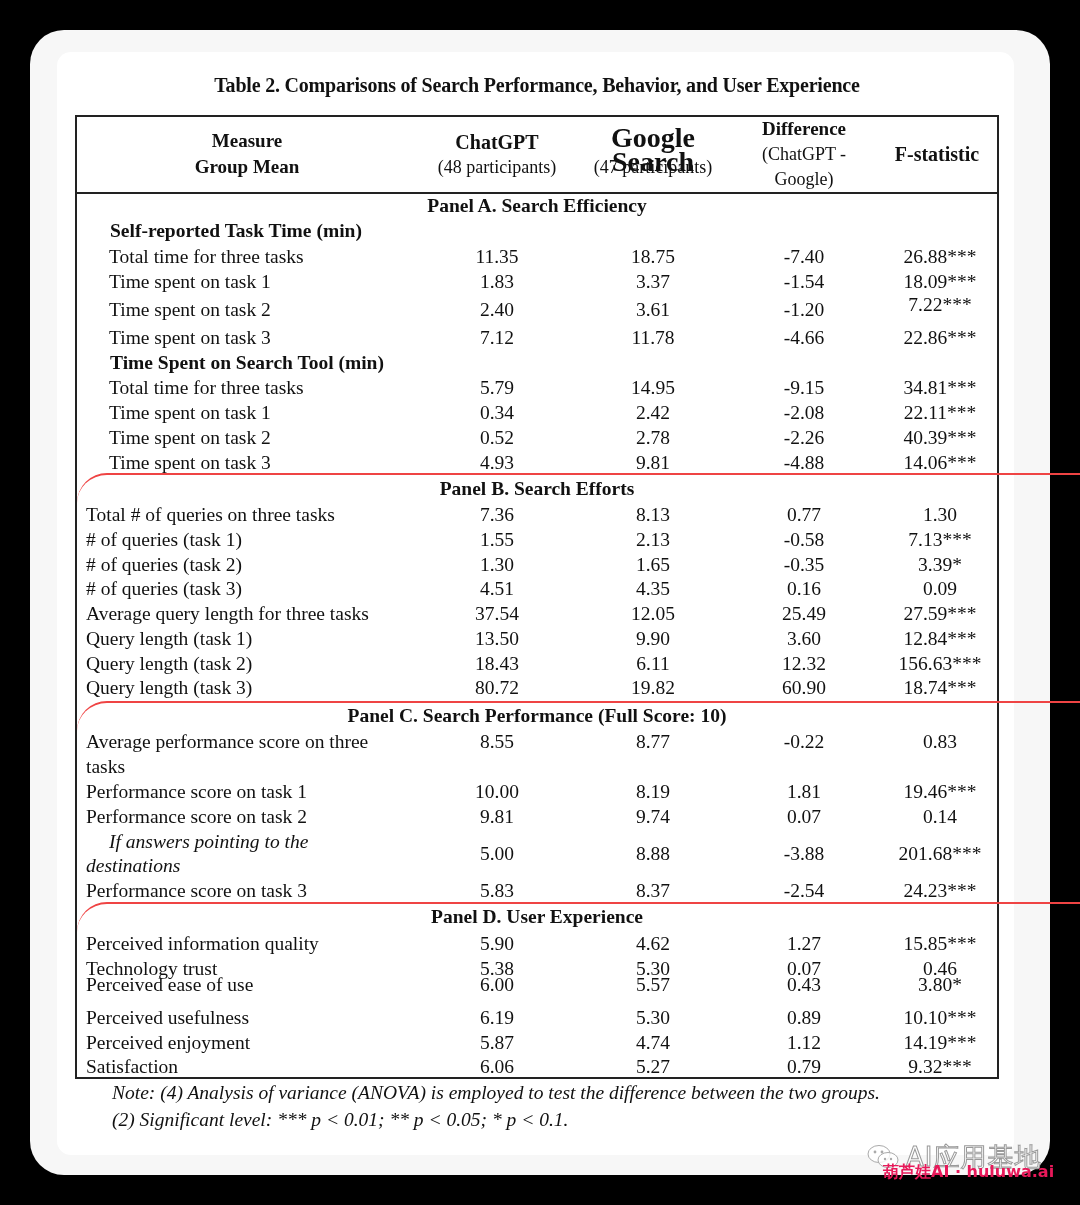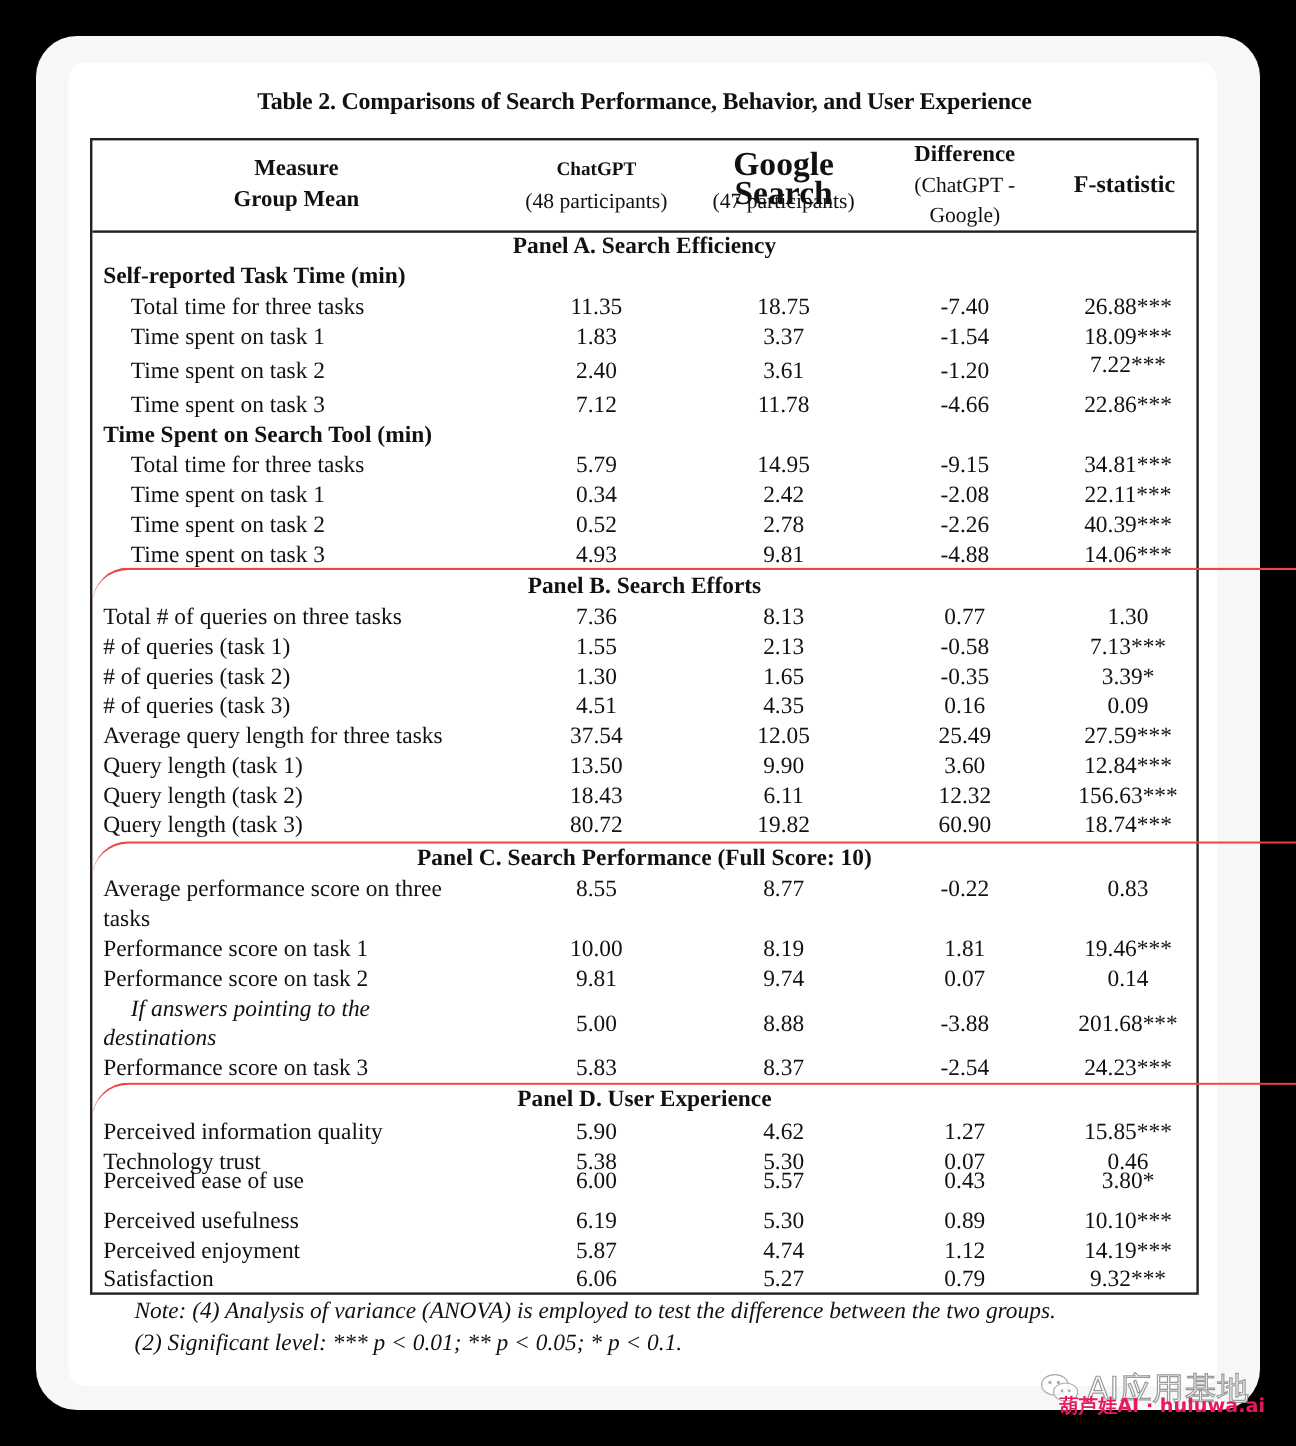--- a/index.html
+++ b/index.html
@@ -36,21 +36,21 @@
     position: absolute; left: 0; width: 1072px; border-radius: 30px;
   }
   .panel.bordered { border-top: 2px solid #ef4444; }
   .ptitle {
     position: absolute; left: 0; width: 920px; text-align: center;
     font-weight: bold; font-size: 19.5px; line-height: 24px;
   }
   .row { position: absolute; left: 0; width: 920px; height: 25px; font-size: 19.5px; line-height: 25px; }
   .row .lab { position: absolute; left: 9px; white-space: nowrap; }
   .row .lab.ind { left: 32px; }
-  .row .lab.sec { font-weight: bold; }
+  .row .lab.sec { font-weight: bold; margin-left: 24px; }
   .row .lab.it { font-style: italic; }
   .row .v { position: absolute; text-align: center; width: 110px; }
   .row .v1 { left: 365px; }
   .row .v2 { left: 521px; }
   .row .v3 { left: 672px; }
   .row .v4 { left: 808px; }
   .note {
     position: absolute; left: 112px; font-style: italic; font-size: 19.5px; line-height: 26px; white-space: nowrap;
   }
   .wm {
@@ -65,21 +65,21 @@
 
 <div class="outer-card"></div>
 <div class="inner-card"></div>
 
 <div class="title">Table 2. Comparisons of Search Performance, Behavior, and User Experience</div>
 
 <div class="table-wrap">
   <div class="hdr">
     <div class="c b" style="left:60px;top:12px;width:220px;">Measure</div>
     <div class="c b" style="left:60px;top:38px;width:220px;">Group Mean</div>
-    <div class="c b" style="left:345px;top:13px;width:150px;font-size:16px;">ChatGPT</div>
+    <div class="c b" style="left:345px;top:13px;width:150px;font-size:20px;">ChatGPT</div>
     <div class="c sub" style="left:345px;top:38px;width:150px;">(48 participants)</div>
     <div class="c b" style="left:500px;top:9px;width:152px;font-size:28px;">Google Search</div>
     <div class="c sub" style="left:500px;top:38px;width:152px;">(47 participants)</div>
     <div class="c b" style="left:662px;top:0px;width:130px;">Difference</div>
     <div class="c sub" style="left:662px;top:25px;width:130px;">(ChatGPT -</div>
     <div class="c sub" style="left:662px;top:50px;width:130px;">Google)</div>
     <div class="c b" style="left:800px;top:25px;width:120px;font-size:20px;">F-statistic</div>
   </div>
 
   <div class="panel" style="top:75px;height:281px;">

